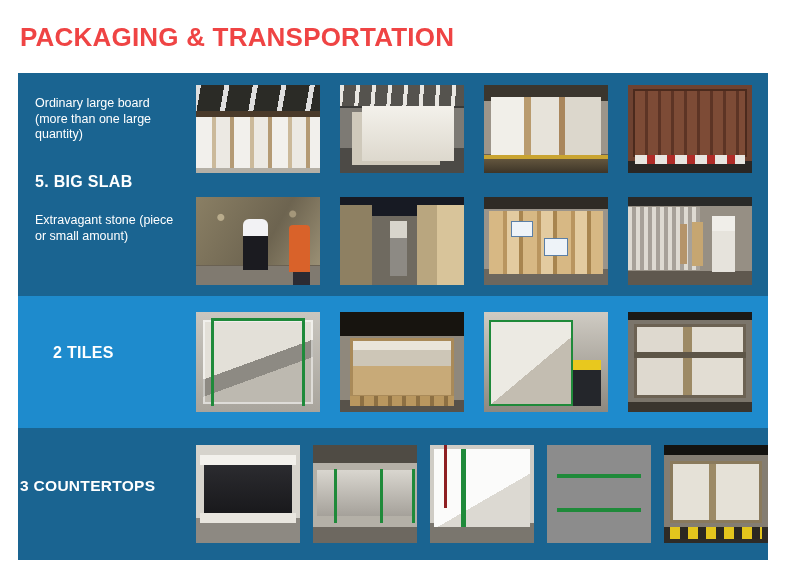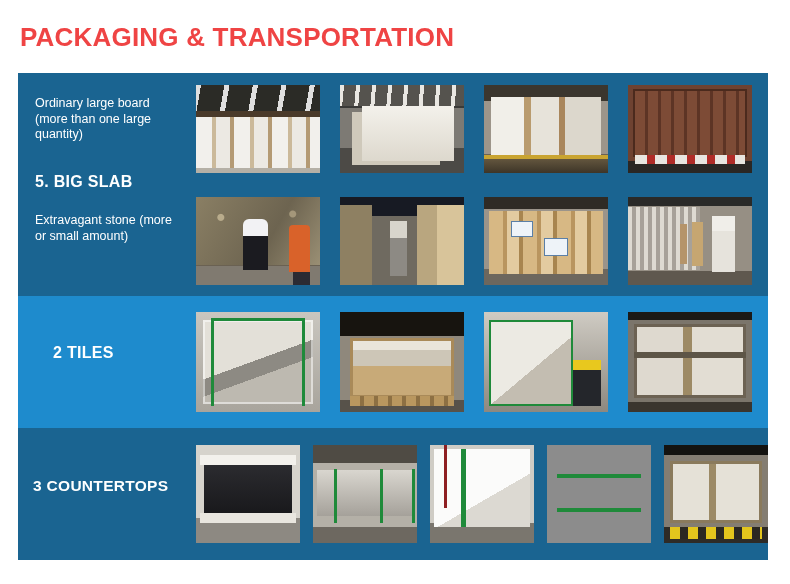--- a/index.html
+++ b/index.html
@@ -84,21 +84,21 @@
   }
   .cap-head {
     font-size: 16px;
     font-weight: bold;
     letter-spacing: 0.3px;
   }
   .cap-ordinary   { top: 23px; }
   .cap-bigslab    { top: 99px; }
   .cap-extrav     { top: 140px; }
   .cap-tiles      { top: 270px; left: 35px; width: 130px; }
-  .cap-counters   { top: 403px; left: 15px; width: 176px; font-size: 15.5px; white-space: nowrap; }
+  .cap-counters   { top: 403px; left: 2px; width: 176px; font-size: 15.5px; white-space: nowrap; }
 
   
   .photos {
     position: absolute;
     left: 166px;
     top: 0;
     right: 0;
     height: 100%;
     display: flex;
     align-items: center;
@@ -421,21 +421,21 @@
 
 <div class="panel">
 
   <div class="band band-slab"></div>
   <div class="band band-tiles"></div>
   <div class="band band-counters"></div>
 
   <div class="caption-col">
     <div class="cap cap-note cap-ordinary">Ordinary large board (more than one large quantity)</div>
     <div class="cap cap-head cap-bigslab">5. BIG SLAB</div>
-    <div class="cap cap-note cap-extrav">Extravagant stone (more or small amount)</div>
+    <div class="cap cap-note cap-extrav">Extravagant stone (piece or small amount)</div>
     <div class="cap cap-head cap-tiles">2 TILES</div>
     <div class="cap cap-head cap-counters">3 COUNTERTOPS</div>
   </div>
 
   <div class="row row-1">
     <div class="photos r1">
       <div class="photo">
         <div class="ph sc-warehouse"></div>
       </div>
       <div class="photo">

